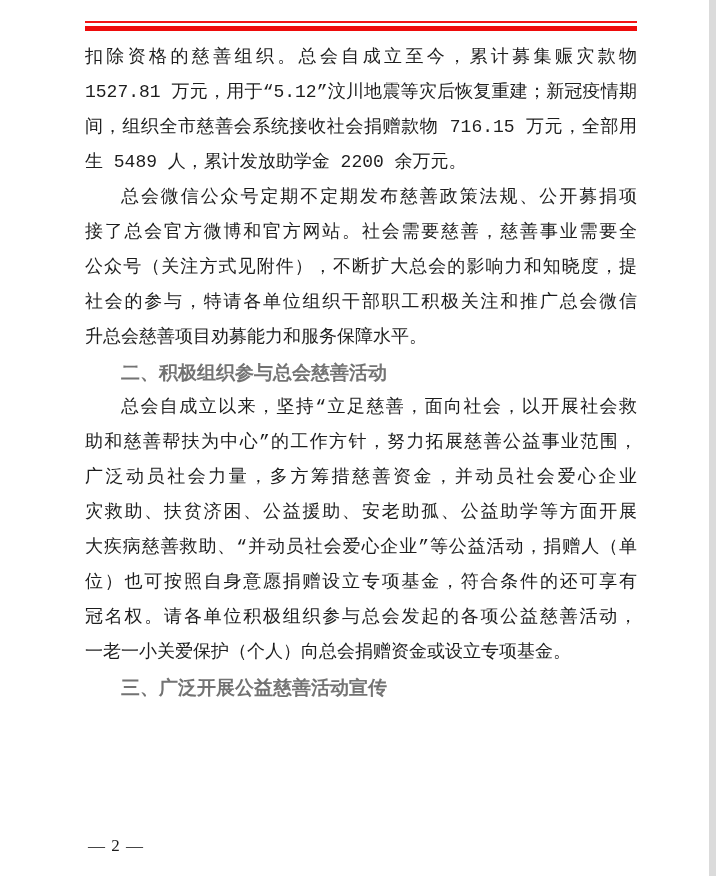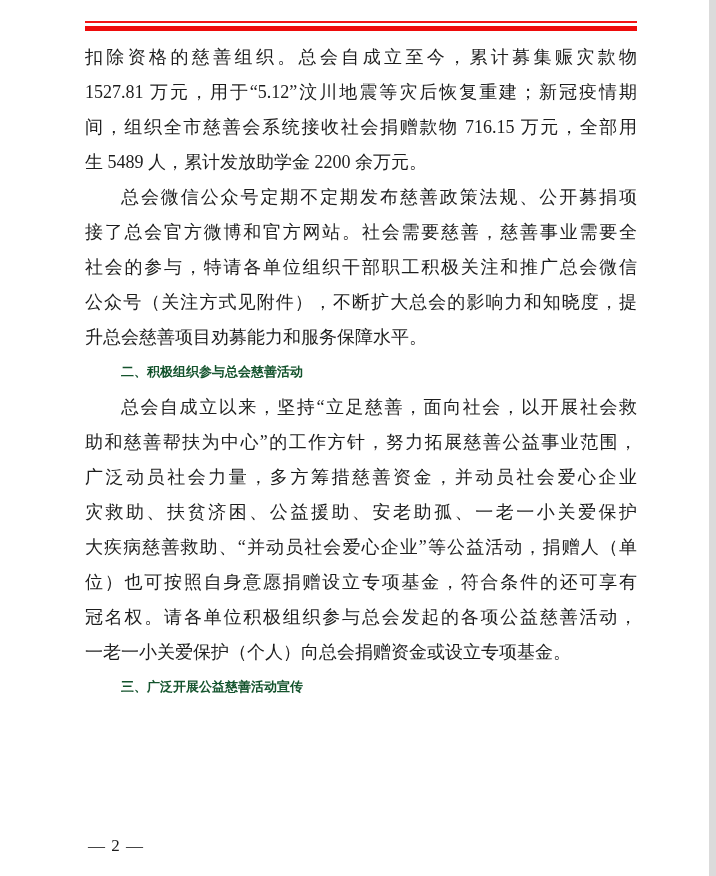--- a/index.html
+++ b/index.html
@@ -28,30 +28,31 @@
     position: absolute; left: 85px; top: 40px; width: 552px;
     font-size: 18px;
     color: #1d1d1d;
   }
   .line {
     height: 35px; line-height: 35px;
     overflow: hidden;
     text-align: justify;
     text-align-last: justify;
     white-space: normal;
+    font-family: Liberation Mono, monospace;
   }
   .line.last { text-align-last: left; }
   .line.indent { text-indent: 36px; }
   .heading {
     height: 35px; line-height: 35px;
     padding-left: 36px;
-    font-family: Liberation Mono, monospace;
+    font-family: Liberation Serif, serif;
     font-weight: bold;
-    font-size: 13px;
-    color: #14532d;
+    font-size: 19px;
+    color: #737373;
     overflow: hidden;
   }
   .page-number {
     position: absolute; left: 88px; top: 834px;
     height: 24px; line-height: 24px;
     font-size: 17px;
     color: #1d1d1d;
     letter-spacing: 1px;
   }
 </style>
@@ -65,28 +66,28 @@
     <div class="thick"></div>
   </div>
 
   <div class="content" id="doc-content">
       <div class="line">扣除资格的慈善组织。总会自成立至今，累计募集赈灾款物</div>
       <div class="line">1527.81 万元，用于“5.12”汶川地震等灾后恢复重建；新冠疫情期</div>
       <div class="line">间，组织全市慈善会系统接收社会捐赠款物 716.15 万元，全部用</div>
       <div class="line last">生 5489 人，累计发放助学金 2200 余万元。</div>
       <div class="line indent">总会微信公众号定期不定期发布慈善政策法规、公开募捐项</div>
       <div class="line">接了总会官方微博和官方网站。社会需要慈善，慈善事业需要全</div>
+      <div class="line">公众号（关注方式见附件），不断扩大总会的影响力和知晓度，提</div>
       <div class="line">社会的参与，特请各单位组织干部职工积极关注和推广总会微信</div>
-      <div class="line">公众号（关注方式见附件），不断扩大总会的影响力和知晓度，提</div>
       <div class="line last">升总会慈善项目劝募能力和服务保障水平。</div>
       <div class="heading">二、积极组织参与总会慈善活动</div>
       <div class="line indent">总会自成立以来，坚持“立足慈善，面向社会，以开展社会救</div>
       <div class="line">助和慈善帮扶为中心”的工作方针，努力拓展慈善公益事业范围，</div>
       <div class="line">广泛动员社会力量，多方筹措慈善资金，并动员社会爱心企业</div>
-      <div class="line">灾救助、扶贫济困、公益援助、安老助孤、一老一小关爱保护</div>
+      <div class="line">灾救助、扶贫济困、公益援助、安老助孤、公益助学等方面开展</div>
       <div class="line">大疾病慈善救助、“并动员社会爱心企业”等公益活动，捐赠人（单</div>
       <div class="line">位）也可按照自身意愿捐赠设立专项基金，符合条件的还可享有</div>
       <div class="line">冠名权。请各单位积极组织参与总会发起的各项公益慈善活动，</div>
       <div class="line last">一老一小关爱保护（个人）向总会捐赠资金或设立专项基金。</div>
       <div class="heading">三、广泛开展公益慈善活动宣传</div>
     </div>
 
   <div class="page-number">— 2 —</div>
 
   <div class="edge-strip"></div>

